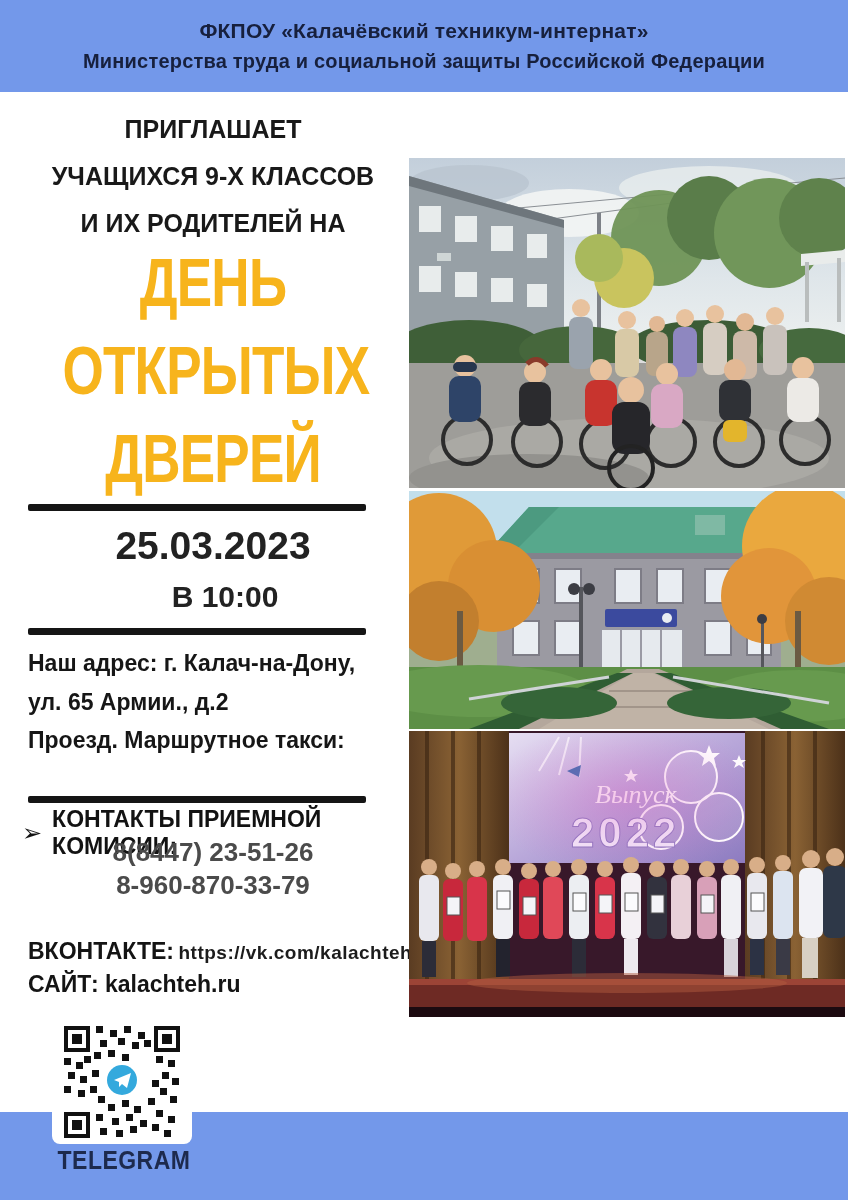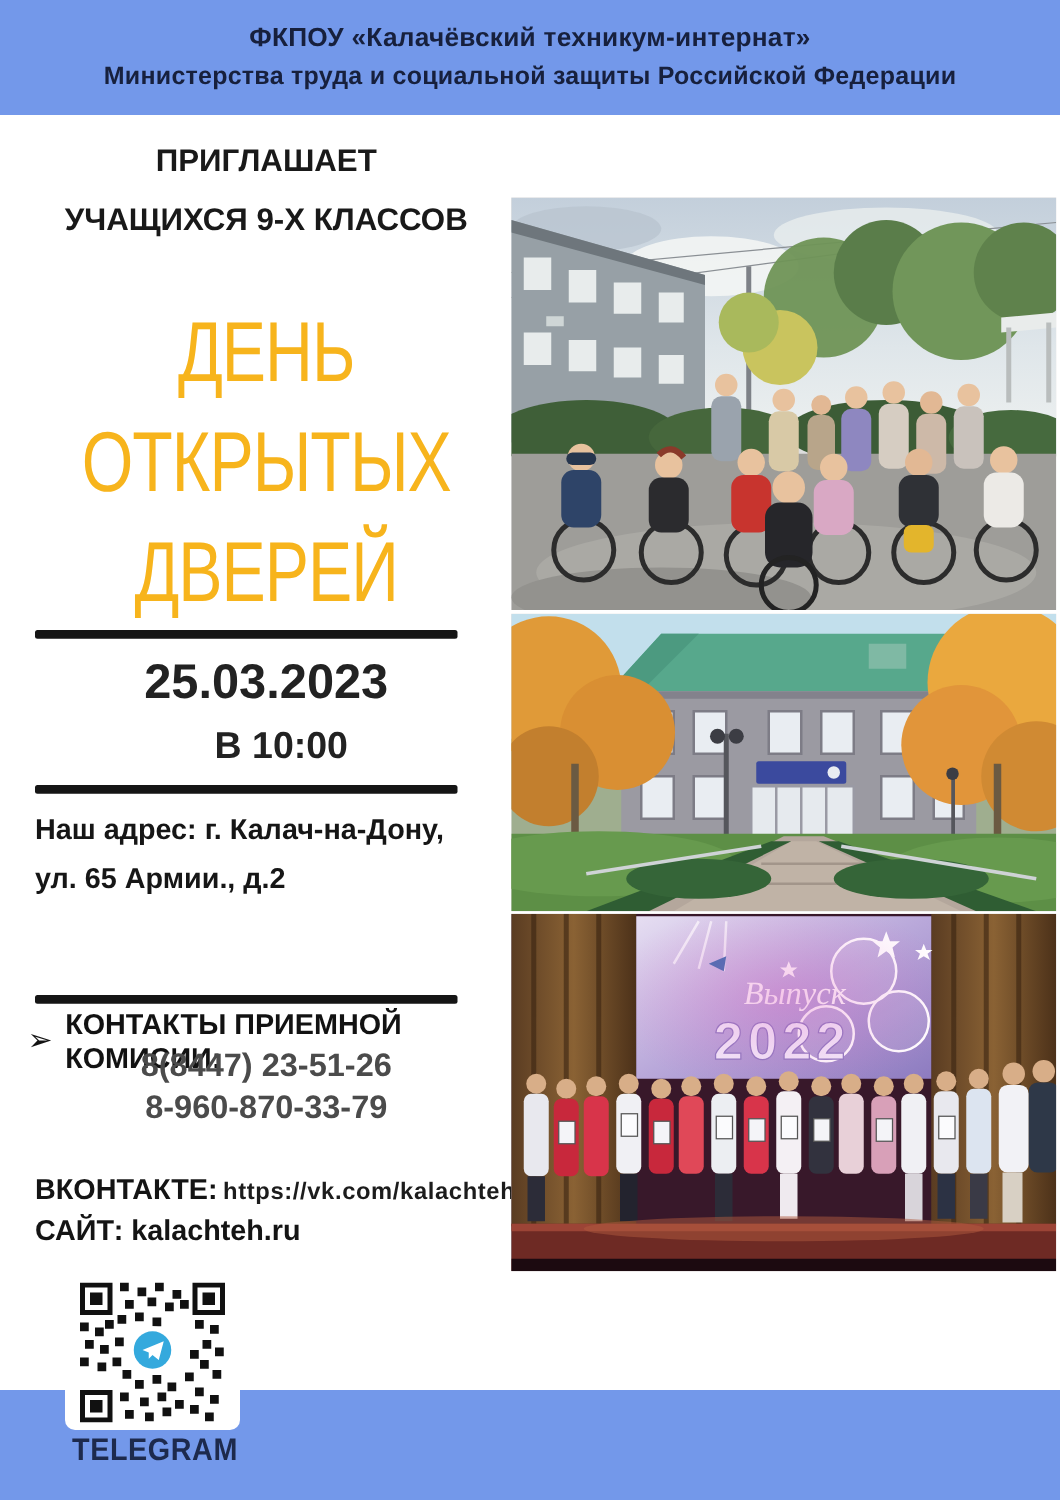--- a/index.html
+++ b/index.html
@@ -7,21 +7,21 @@
           font-family:"Liberation Sans","DejaVu Sans",sans-serif;}
   
   .header-band{position:absolute;top:0;left:0;width:848px;height:92px;background:#7398EA;
                display:flex;flex-direction:column;align-items:center;justify-content:center;gap:7px;}
   .header-line1{font-size:21px;font-weight:bold;color:#17203d;letter-spacing:0.2px;}
   .header-line2{font-size:20px;font-weight:bold;color:#17203d;letter-spacing:0.2px;}
   
   .left-col{position:absolute;left:20px;top:0;width:386px;height:1200px;}
   .invite{position:absolute;top:106px;left:0;width:100%;text-align:center;
           font-size:25px;font-weight:bold;color:#191919;line-height:47px;letter-spacing:0px;}
-  .event{position:absolute;top:238px;left:0;width:100%;text-align:center;color:#F7B41C;font-weight:normal;}
+  .event{position:absolute;top:238px;left:0;width:100%;text-align:center;color:#F7B41C;font-weight:bold;}
   .event .ev-line{display:block;font-size:68px;line-height:88px;transform:scaleX(0.78);transform-origin:center;letter-spacing:-1px;}
   .rule{position:absolute;left:8px;width:338px;height:7px;background:#151515;border-radius:2px;}
   .rule1{top:504px;}
   .rule2{top:628px;}
   .rule3{top:796px;}
   .date-line{position:absolute;top:524px;left:0;width:100%;text-align:center;
              font-size:39px;font-weight:bold;color:#222;letter-spacing:0px;}
   .time-line{position:absolute;top:580px;left:12px;width:100%;text-align:center;
              font-size:30px;font-weight:bold;color:#222;}
   .address{position:absolute;top:644px;left:8px;right:0;
@@ -57,38 +57,40 @@
   <div class="header-band">
     <div class="header-line1">ФКПОУ «Калачёвский техникум-интернат»</div>
     <div class="header-line2">Министерства труда и социальной защиты Российской Федерации</div>
   </div>
 
   <div class="left-col">
 
     <div class="invite">
       <div>ПРИГЛАШАЕТ</div>
       <div>УЧАЩИХСЯ 9-Х КЛАССОВ</div>
+      <div>И ИХ РОДИТЕЛЕЙ НА</div>
     </div>
 
     <div class="event">
       <span class="ev-line">ДЕНЬ</span>
       <span class="ev-line">ОТКРЫТЫХ</span>
       <span class="ev-line">ДВЕРЕЙ</span>
     </div>
 
     <div class="rule rule1"></div>
 
     <div class="date-line">25.03.2023</div>
     <div class="time-line">В 10:00</div>
 
     <div class="rule rule2"></div>
 
     <div class="address">
       <div>Наш адрес: г. Калач-на-Дону,</div>
       <div>ул. 65 Армии., д.2</div>
+      <div>Проезд. Маршрутное такси:</div>
     </div>
 
     <div class="rule rule3"></div>
 
     <div class="contacts-title">
       <span class="arrow">➢</span>
       <span>КОНТАКТЫ ПРИЕМНОЙ КОМИСИИ:</span>
     </div>
 
     <div class="phones">

